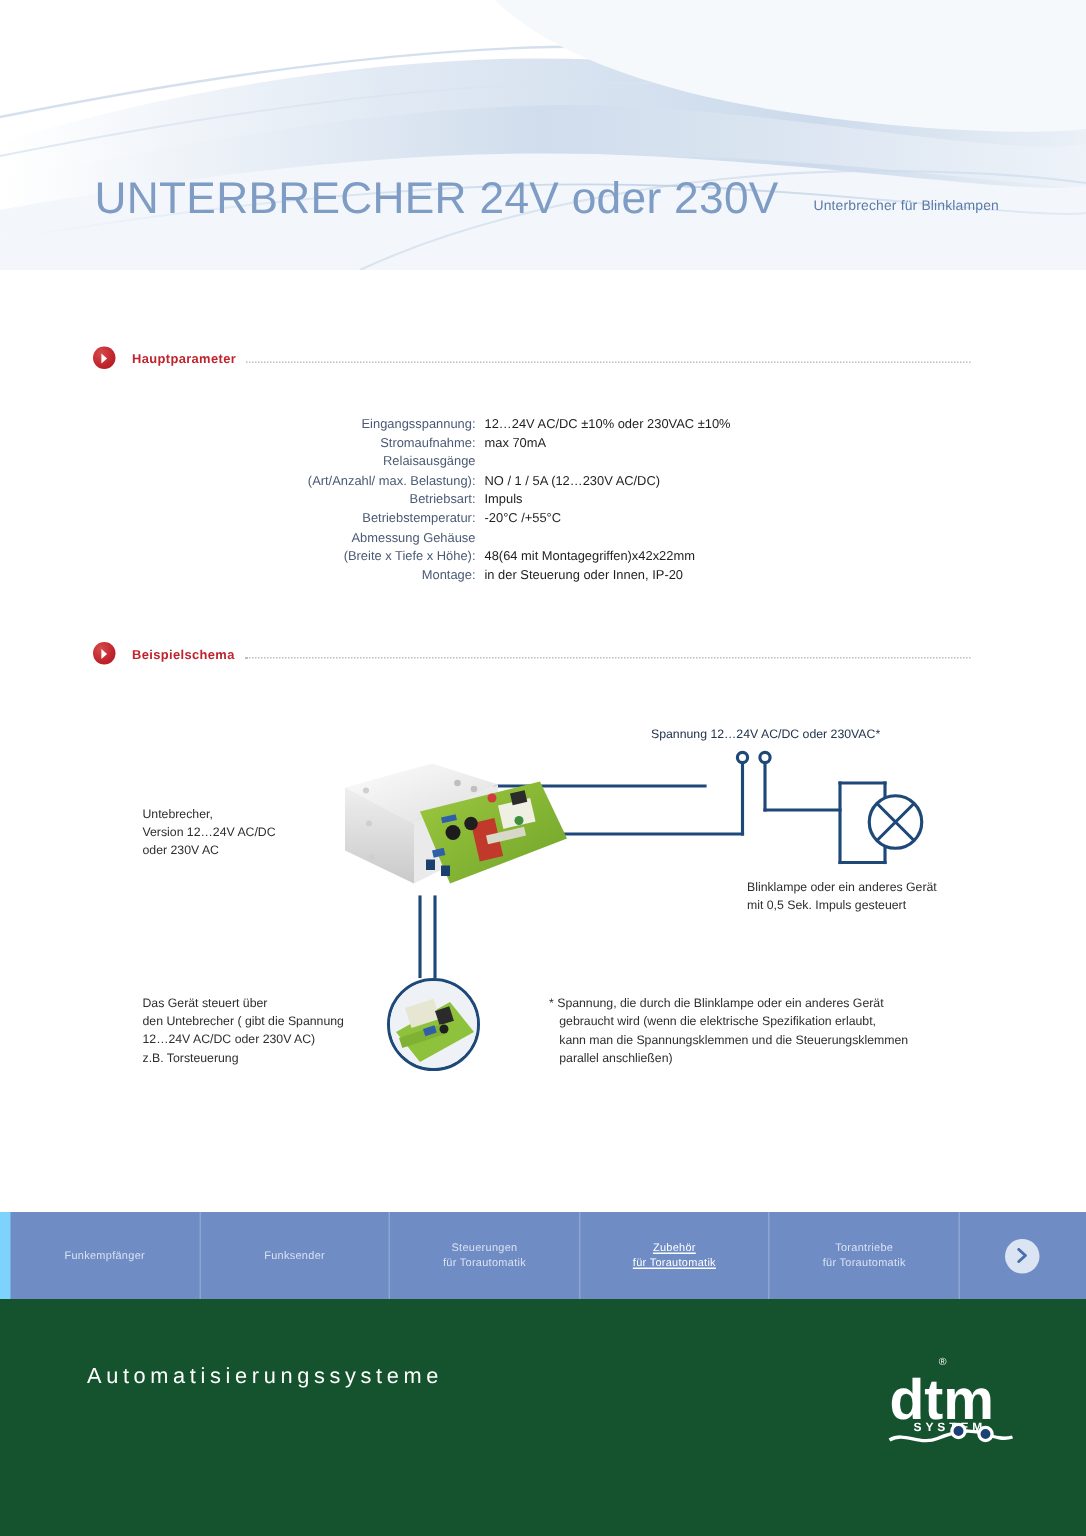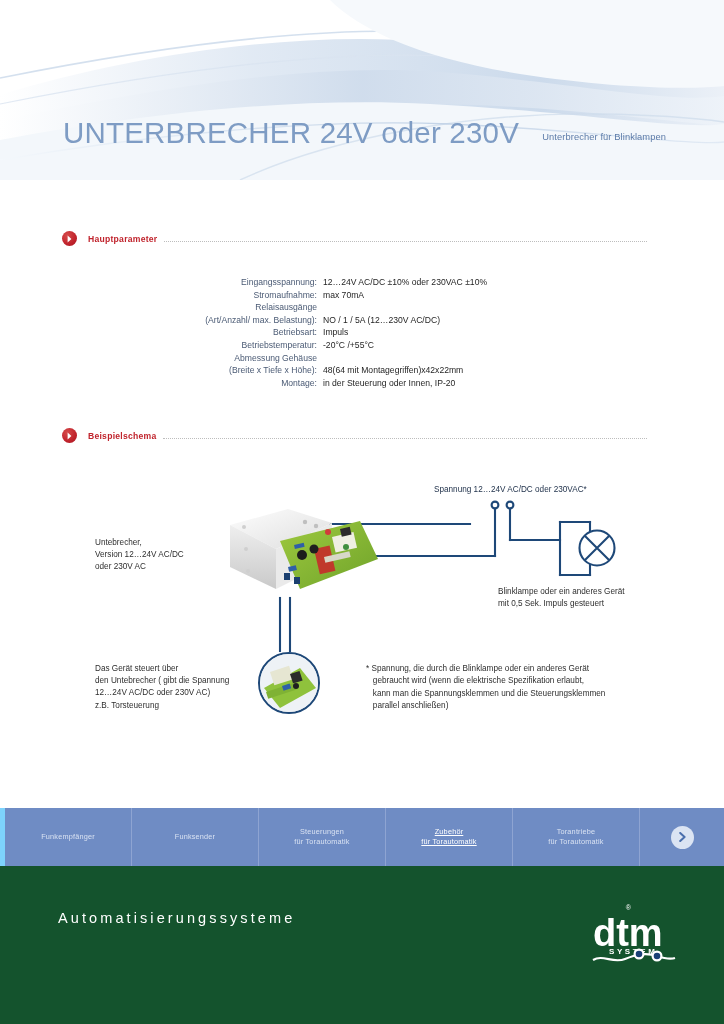--- a/index.html
+++ b/index.html
@@ -68,21 +68,21 @@
   .navbar {
     position: absolute; left: 0; top: 808px; width: 724px; height: 58px;
     background: #6f8cc4; display: flex;
   }
   .nav-item {
     flex: 1 1 0; position: relative;
     display: flex; align-items: center; justify-content: center;
     text-align: center; font-size: 7.3px; color: #d9e2f2; line-height: 10px;
     border-right: 1px solid #8ea4d2; letter-spacing: .2px;
   }
-  .nav-item:first-child { border-left: 5px solid #7dd3fc; }
+  .nav-item:first-child { border-left: 7px solid #7dd3fc; }
   .nav-item.active { color: #ffffff; }
   .nav-item.arrow-cell { flex: 0 0 84px; border-right: none; }
   .nav-arrow {
     width: 23px; height: 23px; border-radius: 50%;
     background: #dbe4f3; display:flex; align-items:center; justify-content:center;
   }
   .nav-pointer {
     position: absolute; left: 50%; bottom: -8px; transform: translateX(-50%);
     width: 0; height: 0; border-left: 9px solid transparent; border-right: 9px solid transparent;
     border-top: 9px solid #6f8cc4;

